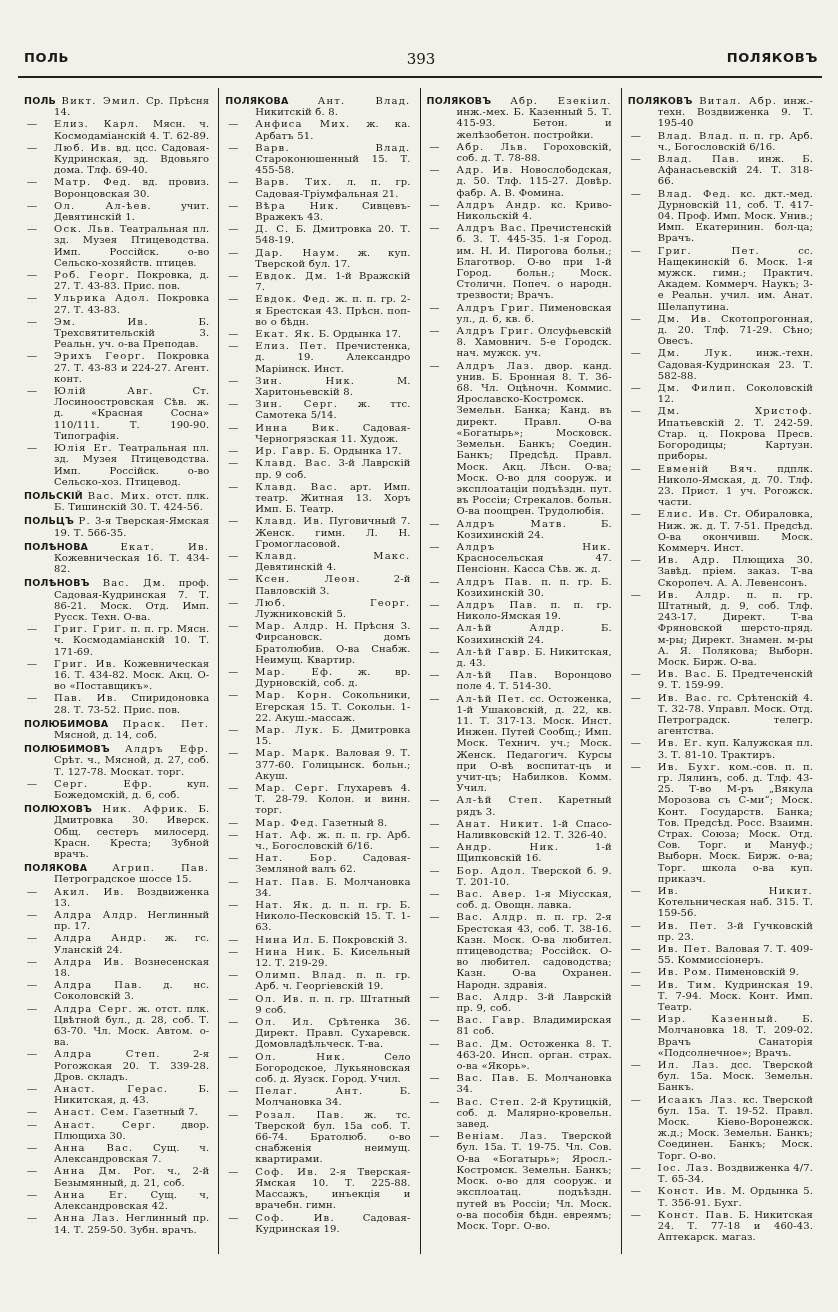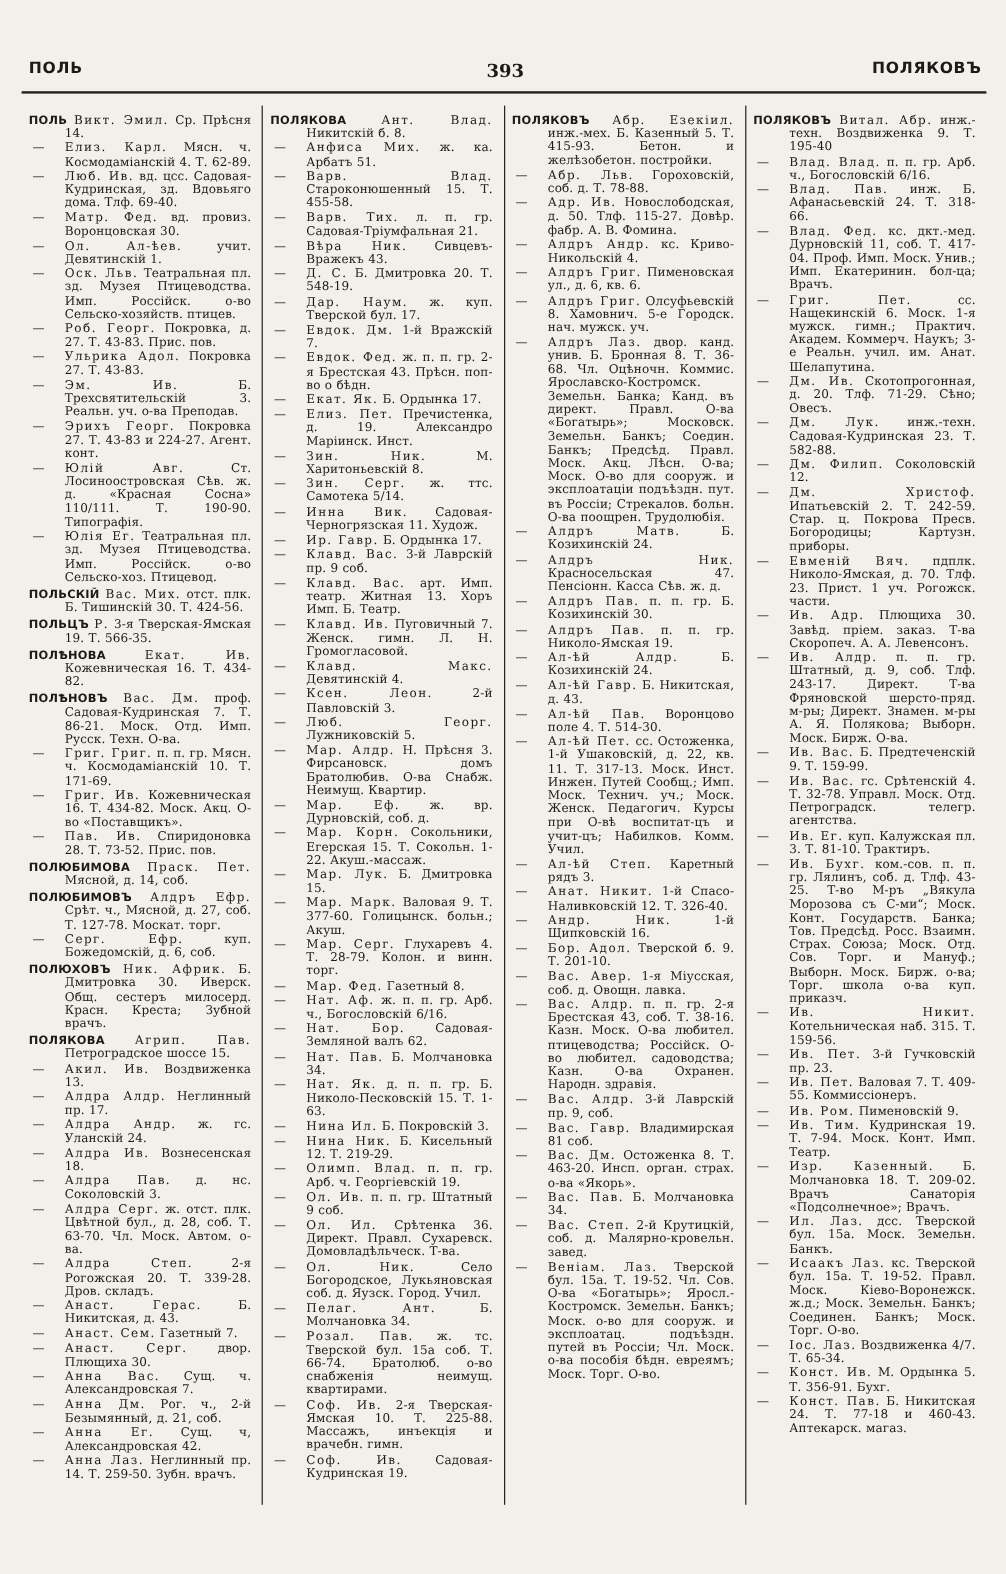--- a/index.html
+++ b/index.html
@@ -16,21 +16,21 @@
   .page-header {
     position: absolute; top: 50px; left: 24px; right: 20px;
     display: flex; justify-content: space-between; align-items: baseline;
   }
   .hdr-word {
     font-family: "DejaVu Sans", sans-serif;
     font-weight: 700; font-size: 13px; letter-spacing: 0.6px;
   }
   .hdr-page-num {
     position: absolute; left: 0; right: 0; text-align: center;
-    font-family: "DejaVu Serif", serif; font-weight: 700; font-size: 15px;
+    font-family: "DejaVu Serif", serif; font-weight: 400; font-size: 15px;
   }
   .header-rule {
     position: absolute; top: 76px; left: 18px; right: 16px;
     height: 2px; background: var(--rule);
   }
 
   .columns {
     position: absolute; top: 88px; left: 18px; right: 16px; bottom: 34px;
     display: flex;
   }
@@ -152,20 +152,21 @@
         <div class="entry"><span class="dash">—</span><span class="given">Пелаг. Ант.</span> <span class="body-text">Б. Молчановка 34.</span></div>
         <div class="entry"><span class="dash">—</span><span class="given">Розал. Пав.</span> <span class="body-text">ж. тс. Тверской бул. 15а соб. Т. 66-74. Братолюб. о-во снабженія неимущ. квартирами.</span></div>
         <div class="entry"><span class="dash">—</span><span class="given">Соф. Ив.</span> <span class="body-text">2-я Тверская-Ямская 10. Т. 225-88. Массажъ, инъекція и врачебн. гимн.</span></div>
         <div class="entry"><span class="dash">—</span><span class="given">Соф. Ив.</span> <span class="body-text">Садовая-Кудринская 19.</span></div>
       </div>
       <div class="column">
         <div class="entry head-entry"><span class="surname">ПОЛЯКОВЪ&nbsp;</span><span class="given">Абр. Езекіил.</span> <span class="body-text">инж.-мех. Б. Казенный 5. Т. 415-93. Бетон. и желѣзобетон. постройки.</span></div>
         <div class="entry"><span class="dash">—</span><span class="given">Абр. Льв.</span> <span class="body-text">Гороховскій, соб. д. Т. 78-88.</span></div>
         <div class="entry"><span class="dash">—</span><span class="given">Адр. Ив.</span> <span class="body-text">Новослободская, д. 50. Тлф. 115-27. Довѣр. фабр. А. В. Фомина.</span></div>
         <div class="entry"><span class="dash">—</span><span class="given">Алдръ Андр.</span> <span class="body-text">кс. Криво-Никольскій 4.</span></div>
+        <div class="entry"><span class="dash">—</span><span class="given">Алдръ Вас.</span> <span class="body-text">Пречистенскій б. 3. Т. 445-35. 1-я Город. им. Н. И. Пирогова больн.; Благотвор. О-во при 1-й Город. больн.; Моск. Столичн. Попеч. о народн. трезвости; Врачъ.</span></div>
         <div class="entry"><span class="dash">—</span><span class="given">Алдръ Григ.</span> <span class="body-text">Пименовская ул., д. 6, кв. 6.</span></div>
         <div class="entry"><span class="dash">—</span><span class="given">Алдръ Григ.</span> <span class="body-text">Олсуфьевскій 8. Хамовнич. 5-е Городск. нач. мужск. уч.</span></div>
         <div class="entry"><span class="dash">—</span><span class="given">Алдръ Лаз.</span> <span class="body-text">двор. канд. унив. Б. Бронная 8. Т. 36-68. Чл. Оцѣночн. Коммис. Ярославско-Костромск. Земельн. Банка; Канд. въ директ. Правл. О-ва «Богатырь»; Московск. Земельн. Банкъ; Соедин. Банкъ; Предсѣд. Правл. Моск. Акц. Лѣсн. О-ва; Моск. О-во для сооруж. и эксплоатаціи подъѣздн. пут. въ Россіи; Стрекалов. больн. О-ва поощрен. Трудолюбія.</span></div>
         <div class="entry"><span class="dash">—</span><span class="given">Алдръ Матв.</span> <span class="body-text">Б. Козихинскій 24.</span></div>
         <div class="entry"><span class="dash">—</span><span class="given">Алдръ Ник.</span> <span class="body-text">Красносельская 47. Пенсіонн. Касса Сѣв. ж. д.</span></div>
         <div class="entry"><span class="dash">—</span><span class="given">Алдръ Пав.</span> <span class="body-text">п. п. гр. Б. Козихинскій 30.</span></div>
         <div class="entry"><span class="dash">—</span><span class="given">Алдръ Пав.</span> <span class="body-text">п. п. гр. Николо-Ямская 19.</span></div>
         <div class="entry"><span class="dash">—</span><span class="given">Ал-ѣй Алдр.</span> <span class="body-text">Б. Козихинскій 24.</span></div>
         <div class="entry"><span class="dash">—</span><span class="given">Ал-ѣй Гавр.</span> <span class="body-text">Б. Никитская, д. 43.</span></div>
         <div class="entry"><span class="dash">—</span><span class="given">Ал-ѣй Пав.</span> <span class="body-text">Воронцово поле 4. Т. 514-30.</span></div>
@@ -174,33 +175,34 @@
         <div class="entry"><span class="dash">—</span><span class="given">Анат. Никит.</span> <span class="body-text">1-й Спасо-Наливковскій 12. Т. 326-40.</span></div>
         <div class="entry"><span class="dash">—</span><span class="given">Андр. Ник.</span> <span class="body-text">1-й Щипковскій 16.</span></div>
         <div class="entry"><span class="dash">—</span><span class="given">Бор. Адол.</span> <span class="body-text">Тверской б. 9. Т. 201-10.</span></div>
         <div class="entry"><span class="dash">—</span><span class="given">Вас. Авер.</span> <span class="body-text">1-я Міусская, соб. д. Овощн. лавка.</span></div>
         <div class="entry"><span class="dash">—</span><span class="given">Вас. Алдр.</span> <span class="body-text">п. п. гр. 2-я Брестская 43, соб. Т. 38-16. Казн. Моск. О-ва любител. птицеводства; Россійск. О-во любител. садоводства; Казн. О-ва Охранен. Народн. здравія.</span></div>
         <div class="entry"><span class="dash">—</span><span class="given">Вас. Алдр.</span> <span class="body-text">3-й Лаврскій пр. 9, соб.</span></div>
         <div class="entry"><span class="dash">—</span><span class="given">Вас. Гавр.</span> <span class="body-text">Владимирская 81 соб.</span></div>
         <div class="entry"><span class="dash">—</span><span class="given">Вас. Дм.</span> <span class="body-text">Остоженка 8. Т. 463-20. Инсп. орган. страх. о-ва «Якорь».</span></div>
         <div class="entry"><span class="dash">—</span><span class="given">Вас. Пав.</span> <span class="body-text">Б. Молчановка 34.</span></div>
         <div class="entry"><span class="dash">—</span><span class="given">Вас. Степ.</span> <span class="body-text">2-й Крутицкій, соб. д. Малярно-кровельн. завед.</span></div>
-        <div class="entry"><span class="dash">—</span><span class="given">Веніам. Лаз.</span> <span class="body-text">Тверской бул. 15а. Т. 19-52. Чл. Сов. О-ва «Богатырь»; Яросл.-Костромск. Земельн. Банкъ; Моск. о-во для сооруж. и эксплоатац. подъѣздн. путей въ Россіи; Чл. Моск. о-ва пособія бѣдн. евреямъ; Моск. Торг. О-во.</span></div>
+        <div class="entry"><span class="dash">—</span><span class="given">Веніам. Лаз.</span> <span class="body-text">Тверской бул. 15а. Т. 19-75. Чл. Сов. О-ва «Богатырь»; Яросл.-Костромск. Земельн. Банкъ; Моск. о-во для сооруж. и эксплоатац. подъѣздн. путей въ Россіи; Чл. Моск. о-ва пособія бѣдн. евреямъ; Моск. Торг. О-во.</span></div>
       </div>
       <div class="column">
         <div class="entry head-entry"><span class="surname">ПОЛЯКОВЪ&nbsp;</span><span class="given">Витал. Абр.</span> <span class="body-text">инж.-техн. Воздвиженка 9. Т. 195-40</span></div>
         <div class="entry"><span class="dash">—</span><span class="given">Влад. Влад.</span> <span class="body-text">п. п. гр. Арб. ч., Богословскій 6/16.</span></div>
         <div class="entry"><span class="dash">—</span><span class="given">Влад. Пав.</span> <span class="body-text">инж. Б. Афанасьевскій 24. Т. 318-66.</span></div>
         <div class="entry"><span class="dash">—</span><span class="given">Влад. Фед.</span> <span class="body-text">кс. дкт.-мед. Дурновскій 11, соб. Т. 417-04. Проф. Имп. Моск. Унив.; Имп. Екатеринин. бол-ца; Врачъ.</span></div>
         <div class="entry"><span class="dash">—</span><span class="given">Григ. Пет.</span> <span class="body-text">сс. Нащекинскій 6. Моск. 1-я мужск. гимн.; Практич. Академ. Коммерч. Наукъ; 3-е Реальн. учил. им. Анат. Шелапутина.</span></div>
         <div class="entry"><span class="dash">—</span><span class="given">Дм. Ив.</span> <span class="body-text">Скотопрогонная, д. 20. Тлф. 71-29. Сѣно; Овесъ.</span></div>
         <div class="entry"><span class="dash">—</span><span class="given">Дм. Лук.</span> <span class="body-text">инж.-техн. Садовая-Кудринская 23. Т. 582-88.</span></div>
         <div class="entry"><span class="dash">—</span><span class="given">Дм. Филип.</span> <span class="body-text">Соколовскій 12.</span></div>
         <div class="entry"><span class="dash">—</span><span class="given">Дм. Христоф.</span> <span class="body-text">Ипатьевскій 2. Т. 242-59. Стар. ц. Покрова Пресв. Богородицы; Картузн. приборы.</span></div>
         <div class="entry"><span class="dash">—</span><span class="given">Евменій Вяч.</span> <span class="body-text">пдплк. Николо-Ямская, д. 70. Тлф. 23. Прист. 1 уч. Рогожск. части.</span></div>
+        <div class="entry"><span class="dash">—</span><span class="given">Елис. Ив.</span> <span class="body-text">Ст. Обираловка, Ниж. ж. д. Т. 7-51. Предсѣд. О-ва окончивш. Моск. Коммерч. Инст.</span></div>
         <div class="entry"><span class="dash">—</span><span class="given">Ив. Адр.</span> <span class="body-text">Плющиха 30. Завѣд. пріем. заказ. Т-ва Скоропеч. А. А. Левенсонъ.</span></div>
         <div class="entry"><span class="dash">—</span><span class="given">Ив. Алдр.</span> <span class="body-text">п. п. гр. Штатный, д. 9, соб. Тлф. 243-17. Директ. Т-ва Фряновской шерсто-пряд. м-ры; Директ. Знамен. м-ры А. Я. Полякова; Выборн. Моск. Бирж. О-ва.</span></div>
         <div class="entry"><span class="dash">—</span><span class="given">Ив. Вас.</span> <span class="body-text">Б. Предтеченскій 9. Т. 159-99.</span></div>
         <div class="entry"><span class="dash">—</span><span class="given">Ив. Вас.</span> <span class="body-text">гс. Срѣтенскій 4. Т. 32-78. Управл. Моск. Отд. Петроградск. телегр. агентства.</span></div>
         <div class="entry"><span class="dash">—</span><span class="given">Ив. Ег.</span> <span class="body-text">куп. Калужская пл. 3. Т. 81-10. Трактиръ.</span></div>
         <div class="entry"><span class="dash">—</span><span class="given">Ив. Бухг.</span> <span class="body-text">ком.-сов. п. п. гр. Лялинъ, соб. д. Тлф. 43-25. Т-во М-ръ „Вякула Морозова съ С-ми“; Моск. Конт. Государств. Банка; Тов. Предсѣд. Росс. Взаимн. Страх. Союза; Моск. Отд. Сов. Торг. и Мануф.; Выборн. Моск. Бирж. о-ва; Торг. школа о-ва куп. приказч.</span></div>
         <div class="entry"><span class="dash">—</span><span class="given">Ив. Никит.</span> <span class="body-text">Котельническая наб. 315. Т. 159-56.</span></div>
         <div class="entry"><span class="dash">—</span><span class="given">Ив. Пет.</span> <span class="body-text">3-й Гучковскій пр. 23.</span></div>
         <div class="entry"><span class="dash">—</span><span class="given">Ив. Пет.</span> <span class="body-text">Валовая 7. Т. 409-55. Коммиссіонеръ.</span></div>
         <div class="entry"><span class="dash">—</span><span class="given">Ив. Ром.</span> <span class="body-text">Пименовскій 9.</span></div>

